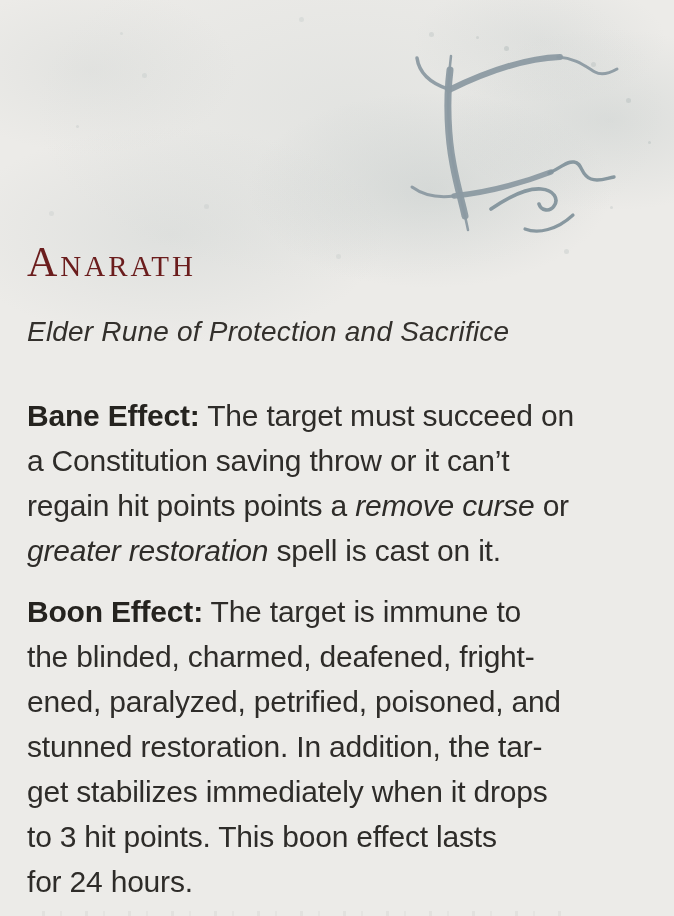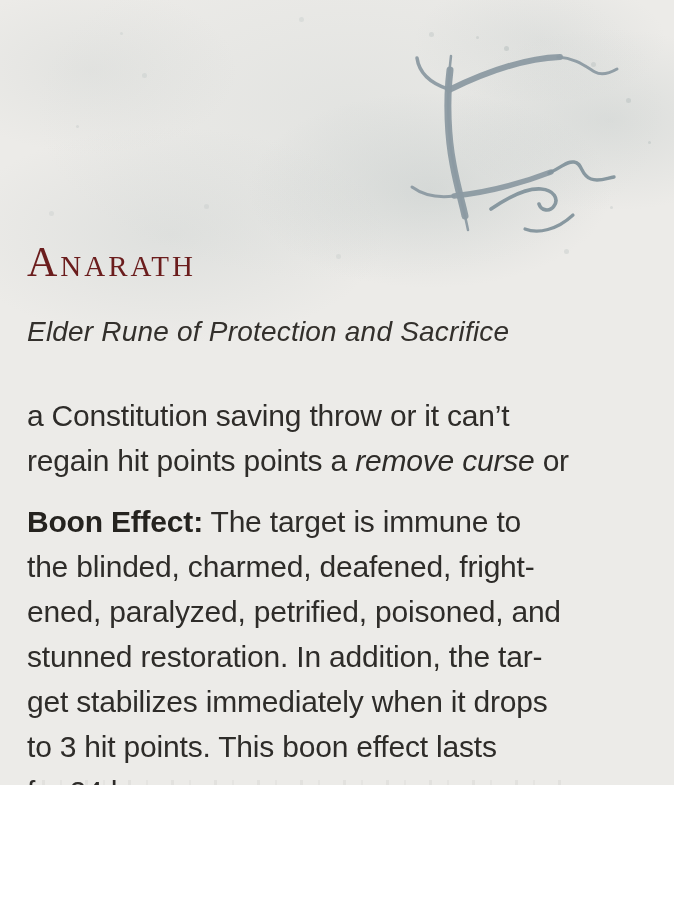--- a/index.html
+++ b/index.html
@@ -1,18 +1,18 @@
 <!DOCTYPE html>
 <html lang="en"><head>
 <meta charset="utf-8">
 <style>
   html,body{margin:0;padding:0;}
   .page{
     position:relative;
-    width:674px;height:785px;
+    width:674px;height:916px;
     background:#ECEBE8;
     overflow:hidden;
     font-family:"Liberation Sans",sans-serif;
   }
   
   .watercolor{
     position:absolute;left:0;top:0;width:674px;height:420px;
     pointer-events:none;
     background:
       radial-gradient(ellipse 260px 140px at 430px 190px, rgba(178,188,188,0.34), transparent 70%),
@@ -121,22 +121,24 @@
     <path class="s2" stroke-width="3.2" d="M 130 189 C 143 194, 162 190, 178 175"></path>
   </svg>
 
   <div class="content">
 
     <h1 class="title">Anarath</h1>
 
     <div class="subtitle">Elder Rune of Protection and Sacrifice</div>
 
     <p class="para bane">
+      <span class="line"><strong>Bane Effect:</strong><span> The target must succeed on</span></span>
       <span class="line">a Constitution saving throw or it can’t</span>
       <span class="line"><span>regain hit points points a </span><em>remove curse</em><span> or</span></span>
+      <span class="line"><em>greater restoration</em><span> spell is cast on it.</span></span>
     </p>
 
     <p class="para boon">
       <span class="line"><strong>Boon Effect:</strong><span> The target is immune to</span></span>
       <span class="line">the blinded, charmed, deafened, fright-</span>
       <span class="line">ened, paralyzed, petrified, poisoned, and</span>
       <span class="line">stunned restoration. In addition, the tar-</span>
       <span class="line">get stabilizes immediately when it drops</span>
       <span class="line">to 3 hit points. This boon effect lasts</span>
       <span class="line">for 24 hours.</span>

